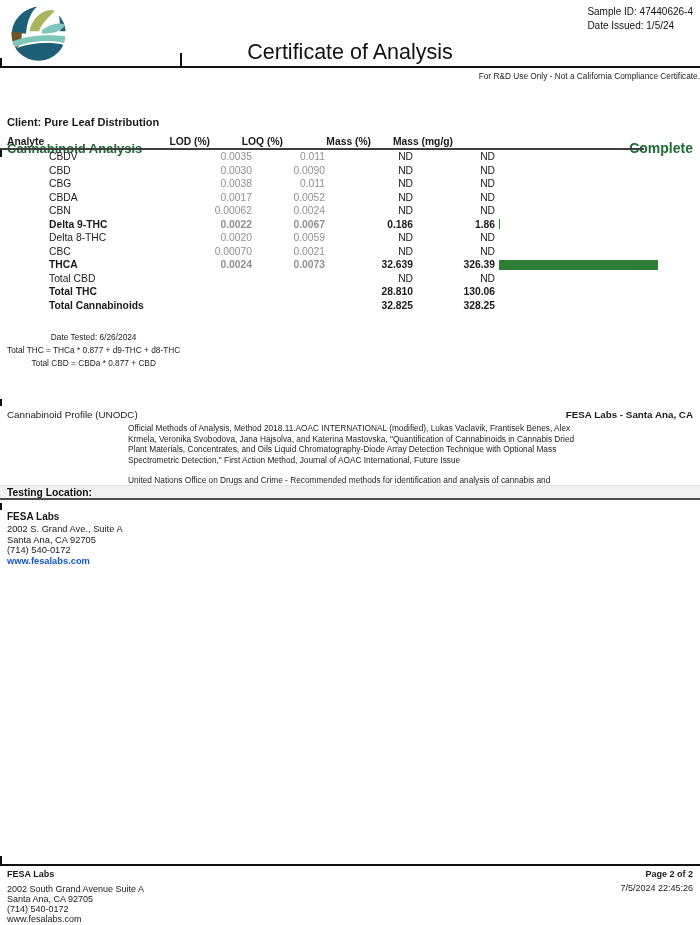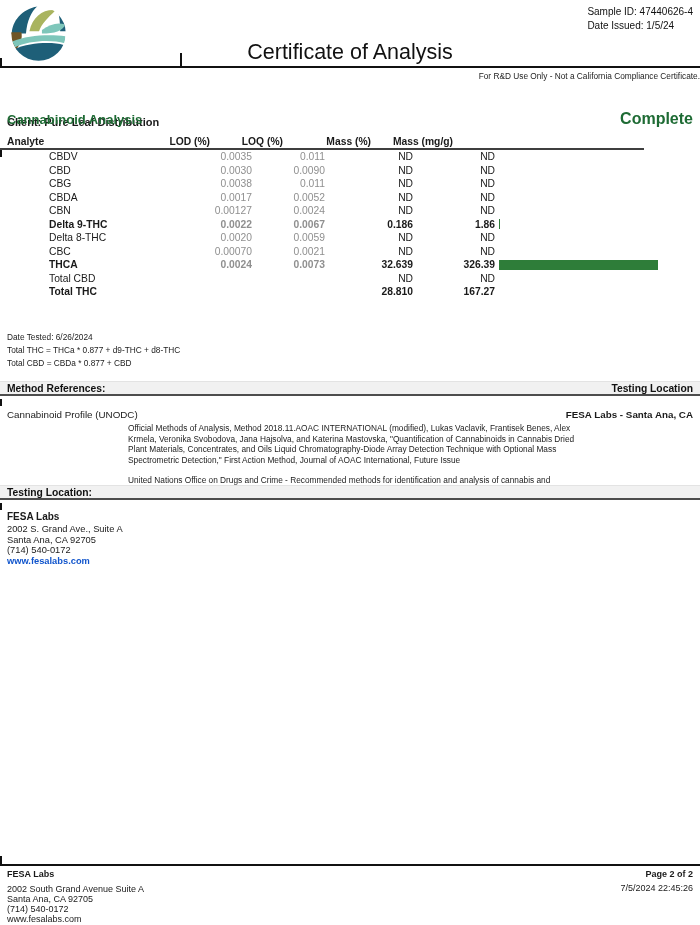--- a/index.html
+++ b/index.html
@@ -22,37 +22,37 @@
   .meta{position:absolute;right:7px;top:5px;font-size:10px;line-height:14px;color:#111;}
   .doc-title{position:absolute;left:0;top:40px;width:100%;text-align:center;
     font-size:21.5px;font-weight:400;color:#111;}
   .title-rule{position:absolute;left:0;top:66px;width:100%;height:2px;background:#111;}
   .subtitle{position:absolute;left:0;top:71px;width:100%;text-align:right;font-size:8.3px;color:#1c1c1c;}
   .client{position:absolute;left:7px;top:83px;font-size:11px;font-weight:700;margin-top:33px;}
 
   
   .section-row{position:absolute;left:7px;right:7px;top:110px;display:flex;justify-content:space-between;align-items:baseline;}
   .section-title{font-size:13px;font-weight:700;color:var(--green);}
-  .section-status{font-size:16px;font-weight:700;color:var(--green);}
+  .section-status{font-size:14px;font-weight:700;color:var(--green);margin-top:30px;}
 
   
   .ctable{position:absolute;left:0;top:134px;width:644px;font-size:10.3px;}
   .thead-row,.trow{display:grid;grid-template-columns:147px 63px 73px 88px 82px 174px auto;align-items:center;}
   .thead-row{height:16px;border-bottom:2.5px solid #3f3f3f;font-weight:700;}
   .trow{height:13.5px;padding-left:42px;}
   .trow.bold{font-weight:700;}
   .cell{white-space:nowrap;}
   .c-analyte{padding-left:7px;text-align:left;}
   .c-num{text-align:right;}
   .c-gray{color:var(--lod_gray);}
   .c-bar{padding-left:4px;height:13.5px;display:flex;align-items:center;}
   .bar{height:10px;background:var(--bar_green);}
 
   
-  .notes{position:absolute;left:7px;top:331px;font-size:8.3px;line-height:13px;color:#1c1c1c;}
+  .notes{position:absolute;left:7px;top:331px;font-size:8.3px;line-height:13px;color:#1c1c1c;text-align:center;}
 
   
   .gray-bar{position:absolute;left:0;width:700px;height:15px;background:#f1f1f1;
     border-top:1px solid #e3e3e3;border-bottom:2px solid #4d4d4d;
     display:flex;justify-content:space-between;align-items:center;
     padding:0 7px;font-size:10.3px;font-weight:700;color:#111;}
   .method-bar{top:381px;}
   .testing-bar{top:485px;}
 
   .method-row{position:absolute;left:7px;right:7px;top:409px;display:flex;justify-content:space-between;font-size:9.8px;}
@@ -158,21 +158,21 @@
           <div class="cell c-analyte">CBDA</div>
           <div class="cell c-num c-gray">0.0017</div>
           <div class="cell c-num c-gray">0.0052</div>
           <div class="cell c-num">ND</div>
           <div class="cell c-num">ND</div>
           <div class="cell c-bar"></div>
           <div class="cell"></div>
         </div>
         <div class="trow">
           <div class="cell c-analyte">CBN</div>
-          <div class="cell c-num c-gray">0.00127</div>
+          <div class="cell c-num c-gray">0.00062</div>
           <div class="cell c-num c-gray">0.0024</div>
           <div class="cell c-num">ND</div>
           <div class="cell c-num">ND</div>
           <div class="cell c-bar"></div>
           <div class="cell"></div>
         </div>
         <div class="trow bold">
           <div class="cell c-analyte">Delta 9-THC</div>
           <div class="cell c-num c-gray">0.0022</div>
           <div class="cell c-num c-gray">0.0067</div>
@@ -219,38 +219,43 @@
           <div class="cell c-num">ND</div>
           <div class="cell c-num">ND</div>
           <div class="cell c-bar"></div>
           <div class="cell"></div>
         </div>
         <div class="trow bold">
           <div class="cell c-analyte">Total THC</div>
           <div class="cell c-num c-gray"></div>
           <div class="cell c-num c-gray"></div>
           <div class="cell c-num">28.810</div>
-          <div class="cell c-num">167.27</div>
+          <div class="cell c-num">130.06</div>
+          <div class="cell c-bar"></div>
+          <div class="cell"></div>
+        </div>
+        <div class="trow bold">
+          <div class="cell c-analyte">Total Cannabinoids</div>
+          <div class="cell c-num c-gray"></div>
+          <div class="cell c-num c-gray"></div>
+          <div class="cell c-num">32.825</div>
+          <div class="cell c-num">328.25</div>
           <div class="cell c-bar"></div>
           <div class="cell"></div>
         </div>
       </div>
   </div>
   <div class="tick" style="left:0;top:150px;height:7px;"></div>
 
   <div class="notes">
       <div>Date Tested: 6/26/2024</div>
       <div>Total THC = THCa * 0.877 + d9-THC + d8-THC</div>
       <div>Total CBD = CBDa * 0.877 + CBD</div>
     </div>
 
-  <div class="gray-bar method-bar">
-    <span>Method References:</span>
-    <span>Testing Location</span>
-  </div>
   <div class="tick" style="left:0;top:399px;height:7px;"></div>
 
   <div class="method-row">
     <span class="method-name">Cannabinoid Profile (UNODC)</span>
     <span class="method-loc">FESA Labs - Santa Ana, CA</span>
   </div>
   <div class="method-paras">
       <div>Official Methods of Analysis, Method 2018.11.AOAC INTERNATIONAL (modified), Lukas Vaclavik, Frantisek Benes, Alex Krmela, Veronika Svobodova, Jana Hajsolva, and Katerina Mastovska, "Quantification of Cannabinoids in Cannabis Dried Plant Materials, Concentrates, and Oils Liquid Chromatography-Diode Array Detection Technique with Optional Mass Spectrometric Detection," First Action Method, Journal of AOAC International, Future Issue</div>
       <div>United Nations Office on Drugs and Crime - Recommended methods for identification and analysis of cannabis and cannabis products</div>
     </div>

